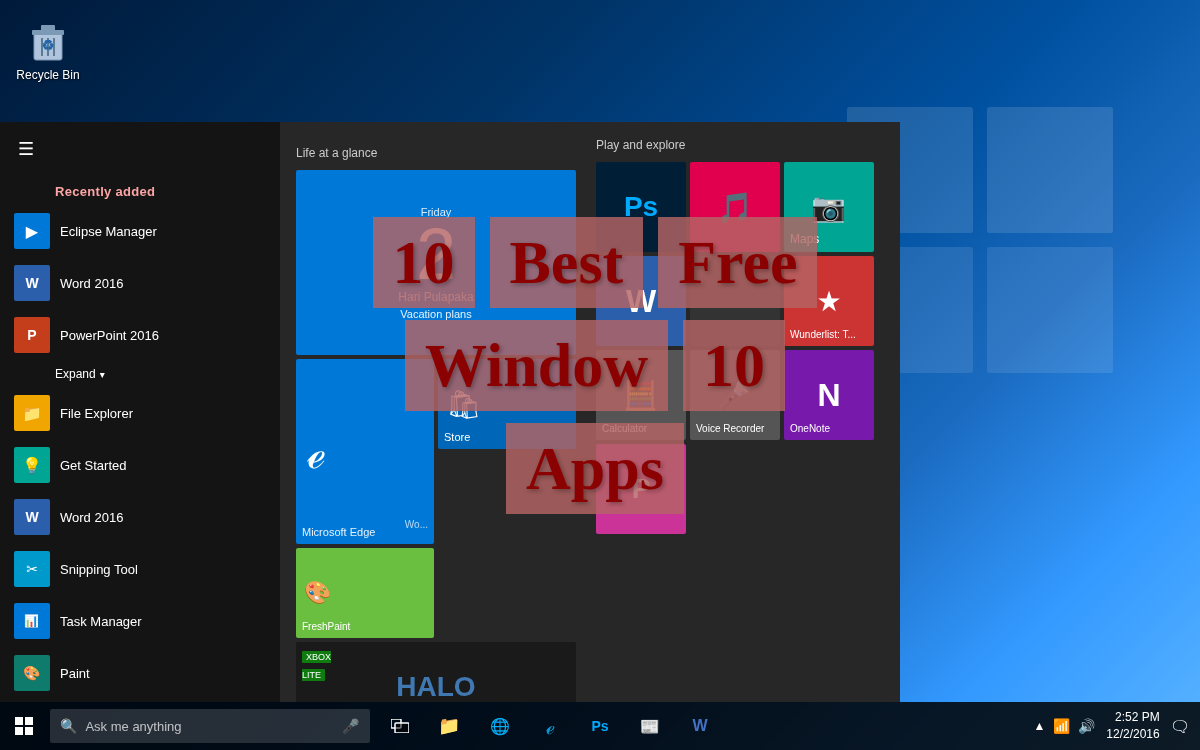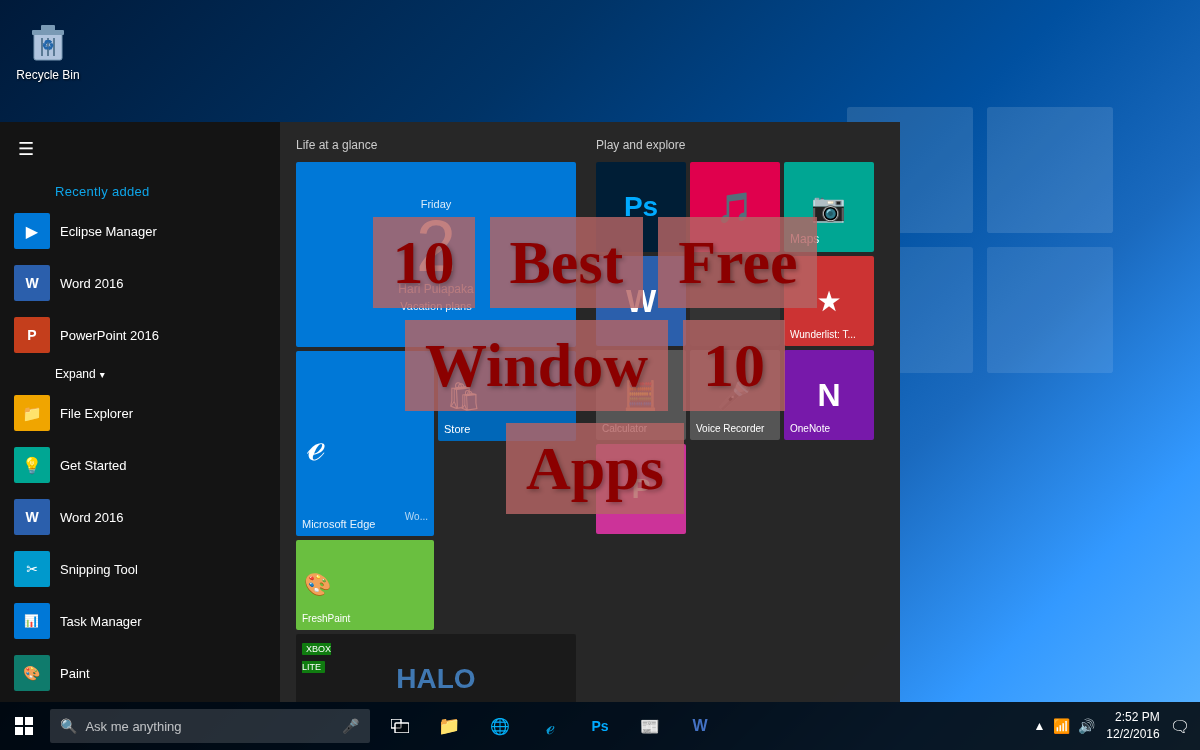--- a/index.html
+++ b/index.html
@@ -85,23 +85,23 @@
     }
 
     .hamburger-menu {
       padding: 16px 18px;
       color: #fff;
       font-size: 18px;
       cursor: pointer;
     }
 
     .section-header {
-      color: #0ea5e9;
+      color: #fca5a5;
       font-size: 13px;
-      font-weight: 400;
+      font-weight: 700;
       padding: 8px 55px 6px;
       letter-spacing: 0.3px;
     }
 
     .menu-item {
       display: flex;
       align-items: center;
       padding: 8px 14px;
       color: #fff;
       cursor: pointer;
@@ -432,21 +432,21 @@
           <span style="color:#fff;font-size:14px;">🎨</span>
         </div>
         <span>Paint</span>
       </div>
 
     </div>
 
     <div class="tiles-panel">
       <div class="tiles-sections">
 
-        <div class="tile-section" style="width:280px;flex:none;">
+        <div class="tile-section" style="width:280px;flex:none;margin-top:8px;">
           <div class="tile-section-header">Life at a glance</div>
 
           <div style="display:grid;grid-template-columns:1fr 1fr;gap:4px;">
 
             <div class="tile tile-calendar" style="grid-column:1/span 2;height:185px;">
               <div class="cal-top">Friday</div>
               <div class="cal-date">2</div>
               <div class="cal-name">Hari Pulapaka</div>
               <div class="cal-event">Vacation plans</div>
             </div>

